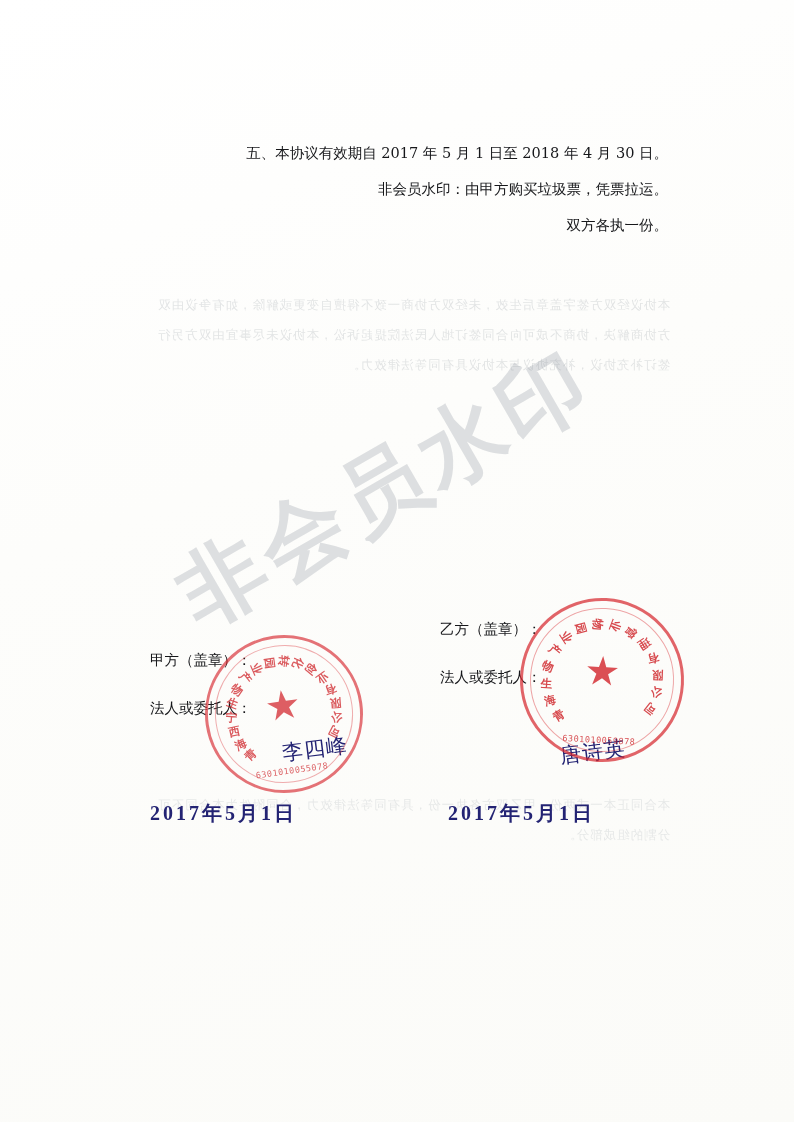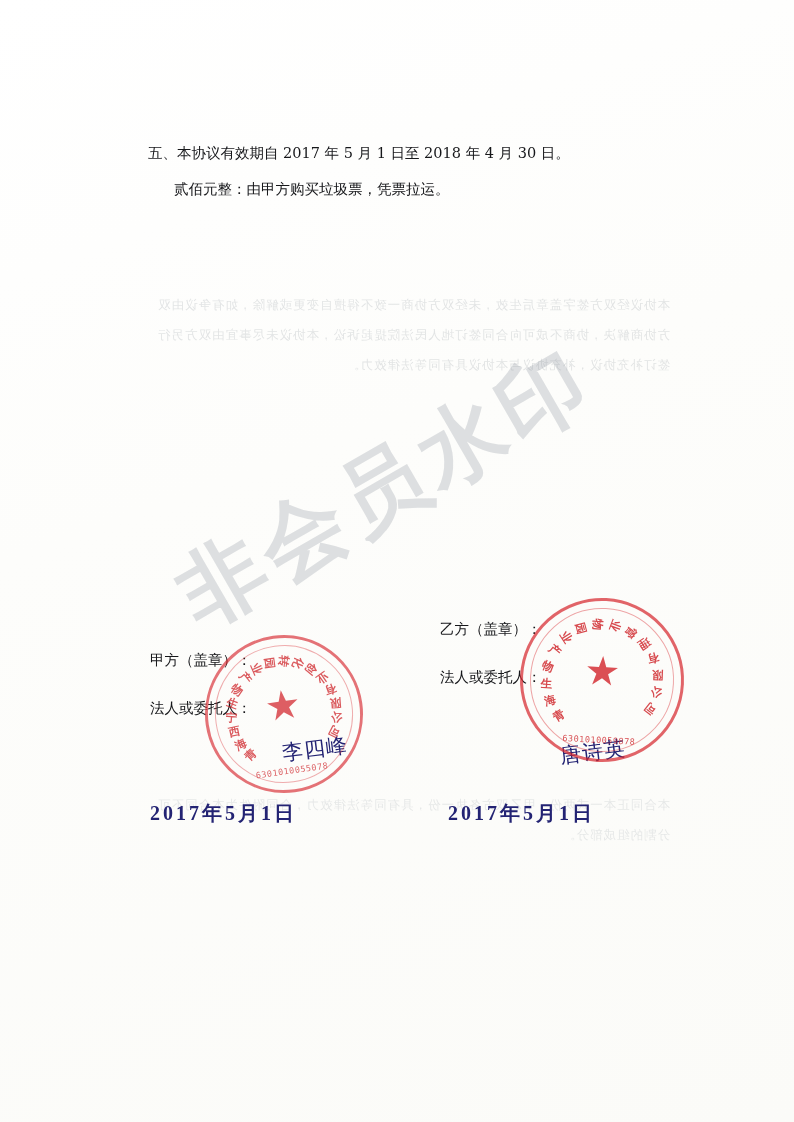--- a/index.html
+++ b/index.html
@@ -41,20 +41,21 @@
     left: 148px;
     top: 135px;
     width: 520px;
     font-size: 14.5px;
     line-height: 36px;
     color: #16171a;
     font-family: "DejaVu Serif", serif;
   }
   .body-text .line {
     white-space: pre;
+    text-align: right;
   }
   .body-text .indent1 { padding-left: 14px; }
   .body-text .indent2 { padding-left: 26px; }
 
   
   .ghost {
     position: absolute;
     left: 150px;
     top: 290px;
     width: 520px;
@@ -207,21 +208,22 @@
 
 <div class="page">
   <div class="scan-tint"></div>
 
 
   <div class="ghost">本协议经双方签字盖章后生效，未经双方协商一致不得擅自变更或解除，如有争议由双方协商解决，协商不成可向合同签订地人民法院提起诉讼，本协议未尽事宜由双方另行签订补充协议，补充协议与本协议具有同等法律效力。</div>
   <div class="ghost2">本合同正本一式两份，甲乙双方各执一份，具有同等法律效力，合同附件为本合同不可分割的组成部分。</div>
 
   <div class="body-text">
     <div class="line">五、本协议有效期自 2017 年 5 月 1 日至 2018 年 4 月 30 日。</div>
-    <div class="line indent2">贰佰元整：由甲方购买垃圾票，凭票拉运。</div>
+    <div class="line indent2">非会员水印：由甲方购买垃圾票，凭票拉运。</div>
+    <div class="line indent1">双方各执一份。</div>
   </div>
 
   <div class="watermark">非会员水印</div>
 
   <div class="sig-block sig-a">
     <div class="sig-row">
       <span>甲方（盖章）：</span>
     </div>
     <div class="sig-row">
       <span>法人或委托人：</span>

